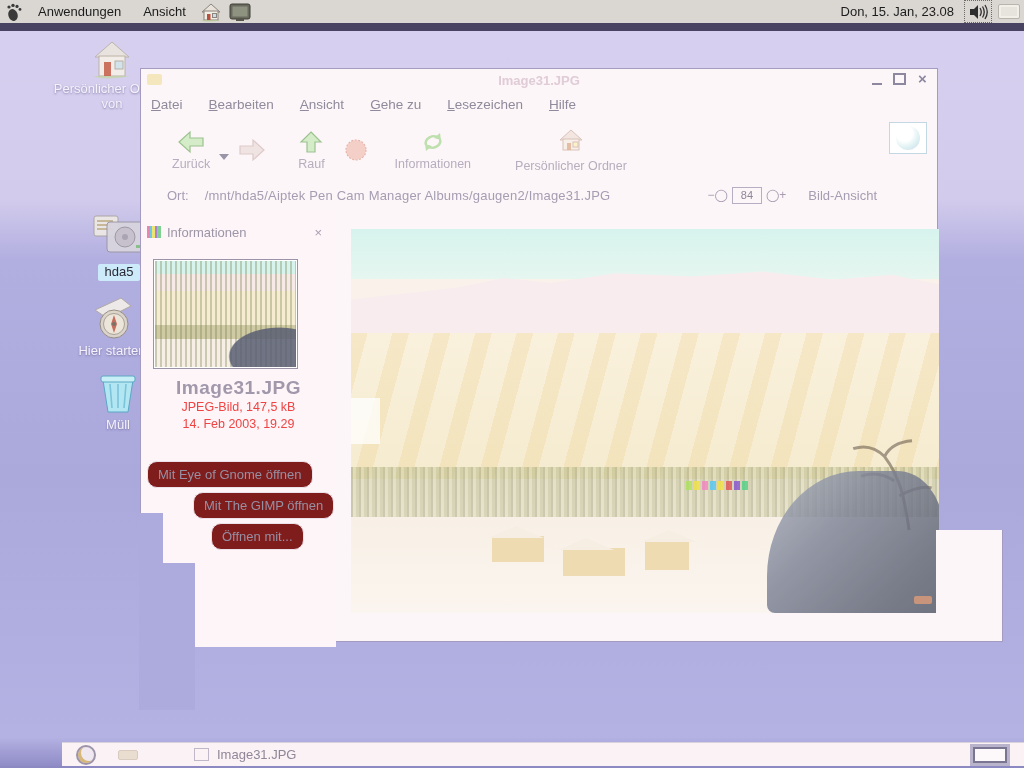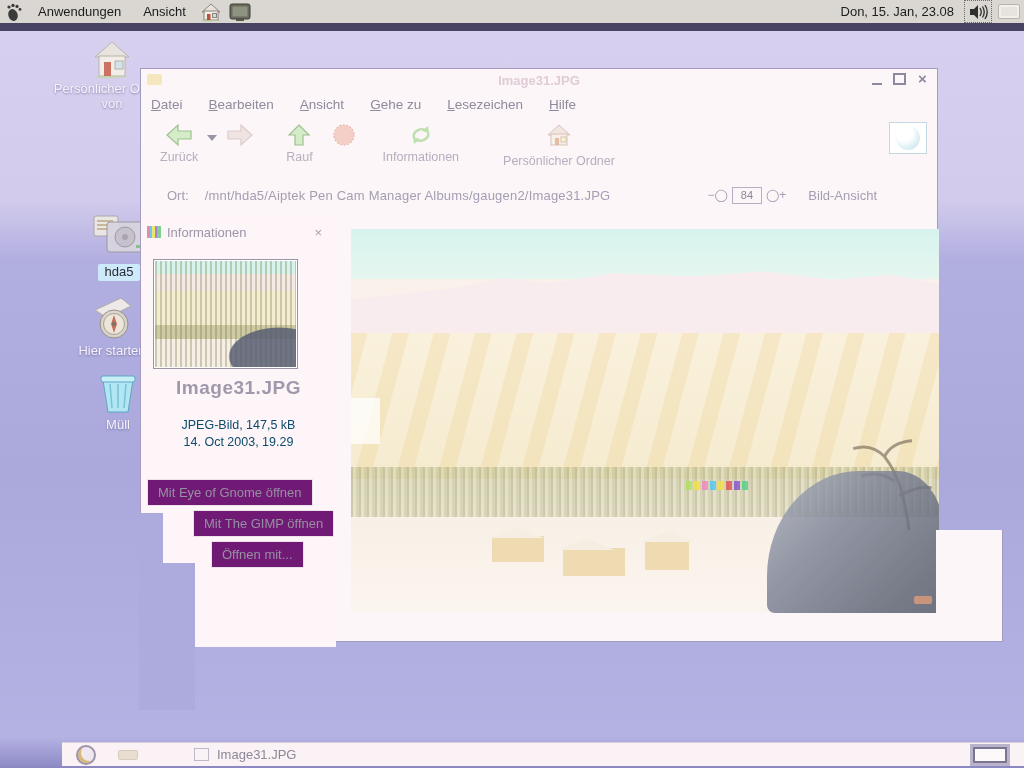--- a/index.html
+++ b/index.html
@@ -38,21 +38,21 @@
   .winbtns{position:absolute;right:8px;top:3px;display:flex;gap:10px;align-items:center;}
   .wb{width:13px;height:13px;display:inline-flex;align-items:flex-end;justify-content:center;color:#8d88a0;cursor:default;}
   .wb.min span{width:10px;height:0;border-bottom:2px solid #8d88a0;}
   .wb.max span{width:9px;height:8px;border:2px solid #8d88a0;}
   .wb.close{font-size:15px;font-weight:bold;align-items:center;}
 
   .menubar{height:26px;display:flex;align-items:center;gap:26px;padding-left:10px;font-size:13.5px;color:#8f8a9c;}
   .menu-item{display:inline-block;}
   .menu-item::first-letter{text-decoration:underline;}
 
-  .toolbar{height:58px;display:flex;align-items:flex-start;padding:4px 6px 0 10px;position:relative;}
+  .toolbar{height:58px;display:flex;align-items:center;padding:4px 6px 0 22px;position:relative;}
   .tbtn{display:flex;flex-direction:column;align-items:center;gap:3px;padding:2px 9px;}
   .tbtn .tlabel{font-size:12.5px;color:#b6aebe;white-space:nowrap;}
   .caret{margin-top:14px;width:0;height:0;border-left:5px solid transparent;border-right:5px solid transparent;border-top:6px solid #9a94a8;}
   .throbber{position:absolute;right:10px;top:5px;width:36px;height:30px;border:1px solid #c4d8e4;background:#fff;
     display:flex;align-items:center;justify-content:center;}
   .throbber i{width:24px;height:24px;border-radius:50%;background:radial-gradient(circle at 35% 30%,#ffffff 0 35%,#e2f2f4 60%,#c6dde8 100%);display:block;}
 
   .locbar{height:32px;display:flex;align-items:center;font-size:13px;color:#a59db2;padding:0 26px;gap:8px;}
   .locpath{margin-left:8px;letter-spacing:.2px;}
   .zoomctl{display:flex;align-items:center;gap:4px;margin-left:auto;}
@@ -61,23 +61,23 @@
   .viewsel{margin-left:14px;margin-right:34px;}
 
   .content{position:relative;height:436px;}
   .sidebar{position:absolute;left:0;top:0;width:195px;height:100%;background:#fdf5f7;}
   .sb-head{display:flex;align-items:center;height:30px;padding:6px 8px 0 6px;font-size:13px;color:#9d95a8;}
   .sb-glitch{width:14px;height:12px;margin-right:6px;background:
     linear-gradient(90deg,#e86a9c 0 3px,#4ac0e0 3px 5px,#e8e050 5px 8px,#9c60d0 8px 10px,#60c878 10px 14px);opacity:.8;}
   .sb-close{margin-left:auto;color:#a69eb2;font-size:13px;padding:0 6px;}
   .thumb{margin:12px 0 0 12px;width:145px;height:110px;border:1px solid #9b94a8;background:#fff;padding:1px;box-sizing:border-box;}
   .sb-title{margin-top:8px;text-align:center;font-size:19px;font-weight:bold;color:#a298ac;letter-spacing:.5px;}
-  .sb-meta{text-align:center;font-size:12.5px;color:#0c4a6e;line-height:1.35;margin-top:18px;}
-  .sb-btn{display:inline-block;white-space:nowrap;font-size:13px;color:#978fa2;background:#701a75;
-    border:1px solid #ece2ea;border-radius:0;padding:5px 10px;}
+  .sb-meta{text-align:center;font-size:12.5px;color:#ef4444;line-height:1.35;margin-top:0;}
+  .sb-btn{display:inline-block;white-space:nowrap;font-size:13px;color:#978fa2;background:#7f1d1d;
+    border:1px solid #ece2ea;border-radius:10px;padding:5px 10px;}
   .sb-btn.b1{margin:28px 0 0 6px;}
   .sb-btn.b2{margin:4px 0 0 52px;}
   .sb-btn.b3{margin:4px 8px 0 70px;}
 
   
   .photo{position:absolute;left:210px;top:160px;width:588px;height:384px;overflow:hidden;background:#f9f1ea;}
   .ph{position:absolute;left:0;width:100%;}
   .sky{top:0;height:13%;background:linear-gradient(180deg,#d7f3ed,#e6f6f0);}
   .mount{top:9%;height:21%;background:#f8ecee;
     clip-path:polygon(0 45%,8% 38%,18% 30%,26% 18%,34% 24%,45% 12%,58% 16%,70% 10%,82% 20%,92% 14%,100% 26%,100% 100%,0 100%);}
@@ -294,21 +294,21 @@
           <span class="sb-glitch"></span>
           <span>Informationen</span>
           <span class="sb-close">×</span>
         </div>
         <div class="thumb">
             <div class="photo-mini"></div>
           </div>
         <div class="sb-title">Image31.JPG</div>
         <div class="sb-meta">
           <div>JPEG-Bild, 147,5 kB</div>
-          <div>14. Oct 2003, 19.29</div>
+          <div>14. Feb 2003, 19.29</div>
         </div>
         <div class="sb-btn b1">Mit Eye of Gnome öffnen</div>
         <div class="sb-btn b2">Mit The GIMP öffnen</div>
         <div class="sb-btn b3">Öffnen mit...</div>
       </div>
     </div>
 
     <div class="photo">
       <div class="ph sky"></div>
       <div class="ph mount"></div>

